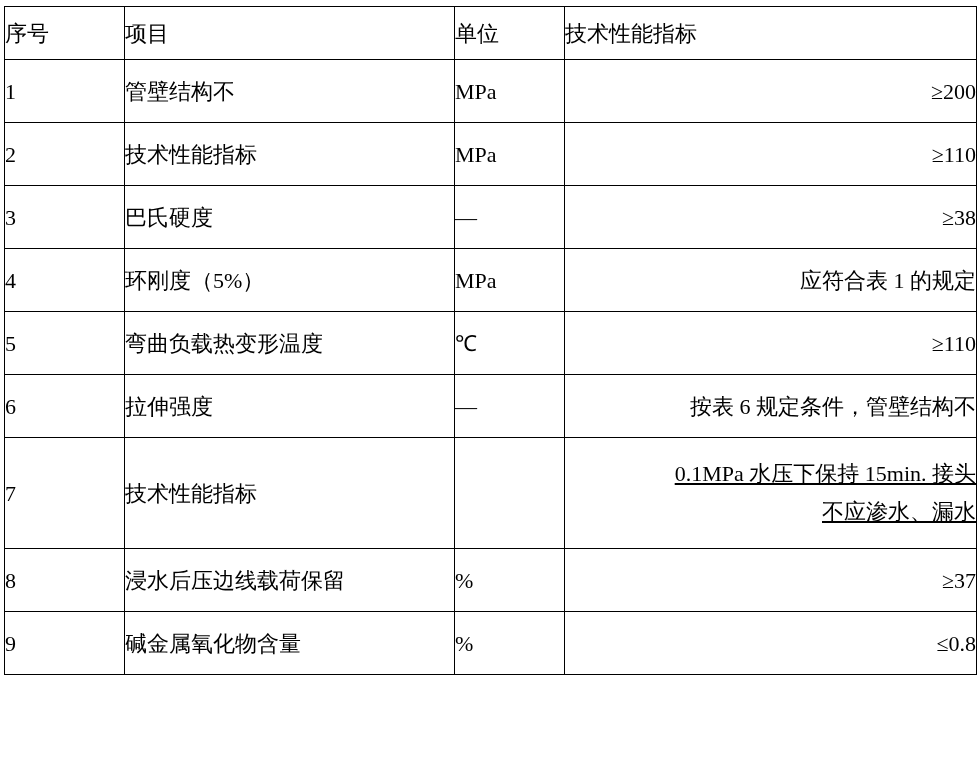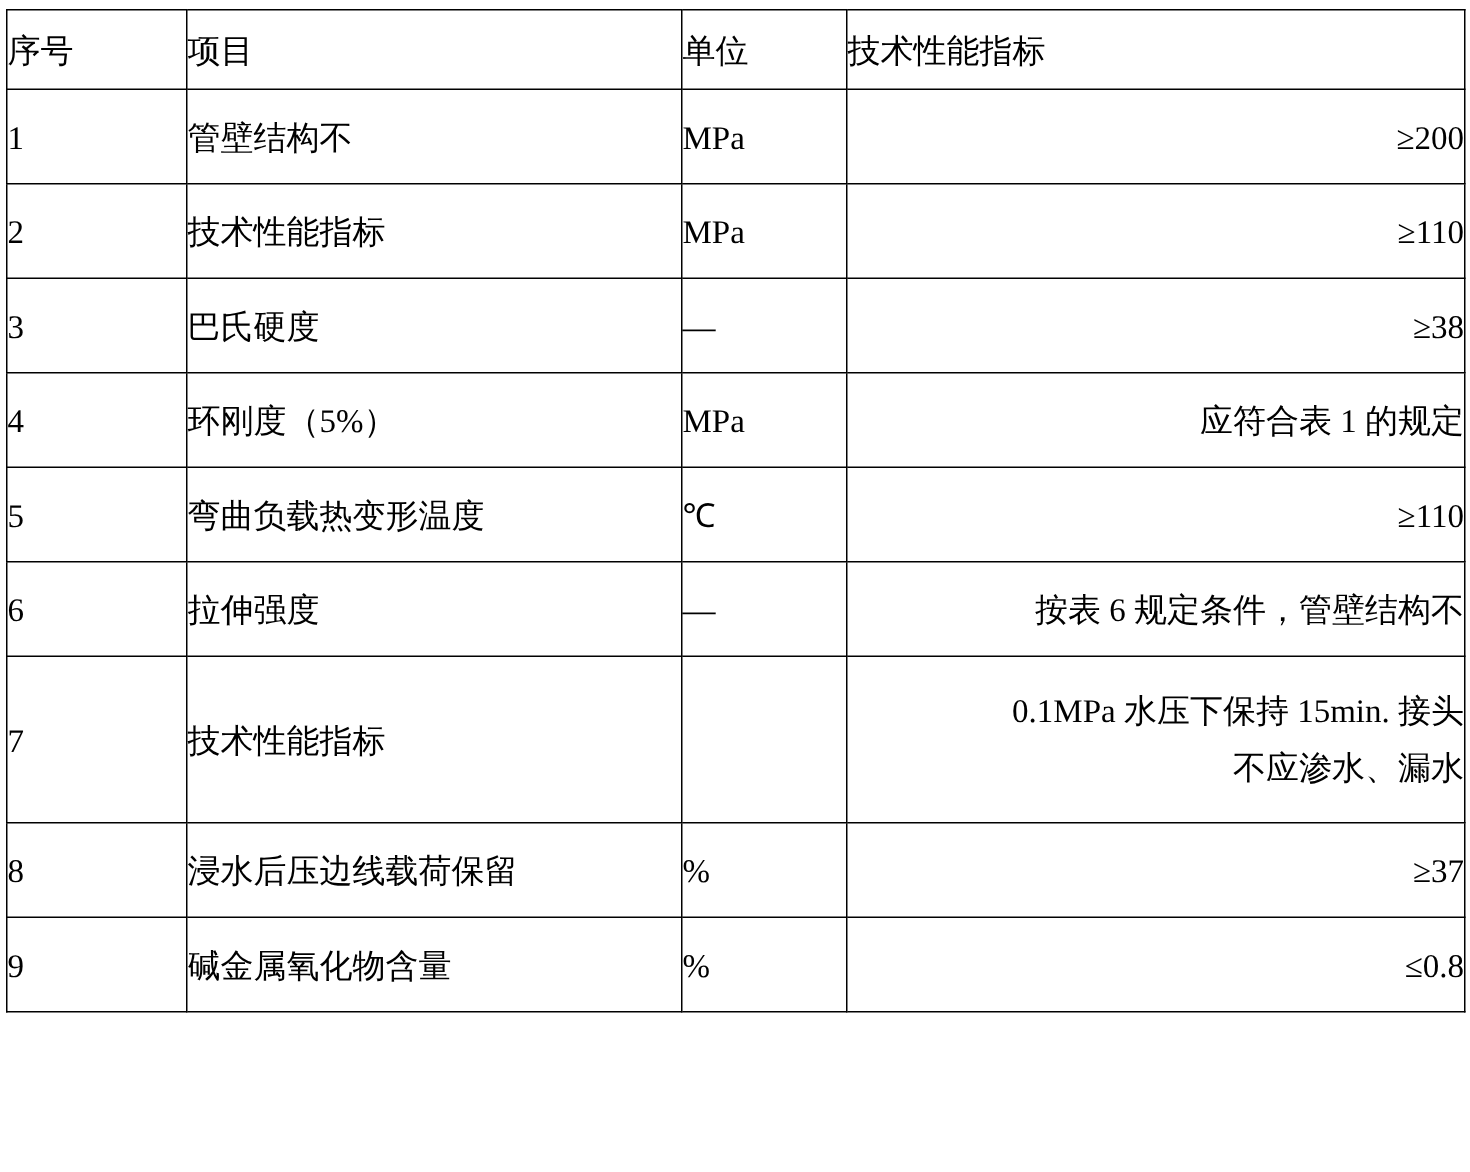--- a/index.html
+++ b/index.html
@@ -58,20 +58,21 @@
   .row-tall td {
     height: 110px;
   }
   .multi-line {
     display: block;
     line-height: 1.75;
   }
   .multi-line .ln {
     display: block;
     white-space: nowrap;
+    text-decoration: underline;
   }
   .nowrap { white-space: nowrap; }
 </style>
 </head>
 <body>
 
 <div class="page">
   <table class="spec-table">
     <colgroup>
       <col class="c-no">

